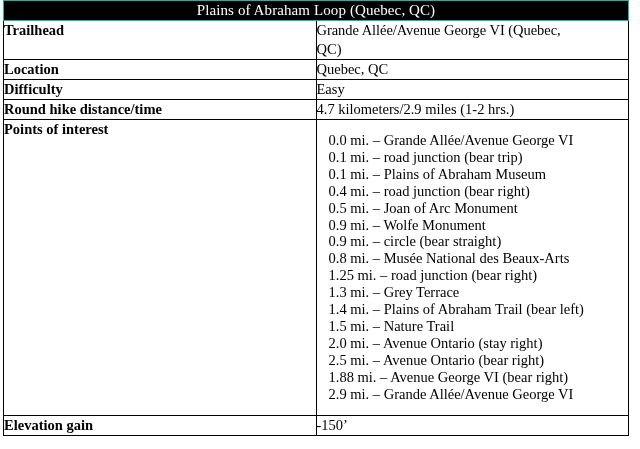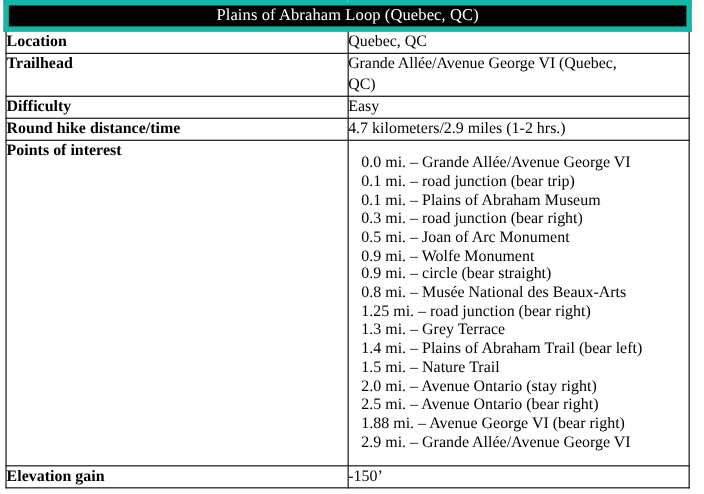--- a/index.html
+++ b/index.html
@@ -35,21 +35,21 @@
   .hike-table td,
   .hike-table th {
     border: 1px solid #000000;
     vertical-align: top;
     padding: 0;
   }
 
   
   .title-row td {
     background: #000000;
-    border: 5px solid #14b8a6;
+    border: 1px solid #14b8a6;
     color: #ffffff;
     text-align: center;
     font-size: 15px;
     line-height: 19px;
     height: 19px;
     padding: 0 4px;
     letter-spacing: 0.1px;
   }
 
   
@@ -104,50 +104,50 @@
 <div class="page">
 
   <table class="hike-table">
     <tbody>
 
       <tr class="title-row">
         <td colspan="2">Plains of Abraham Loop (Quebec, QC)</td>
       </tr>
 
       <tr>
-        <td class="label-cell">Location</td>
-        <td class="value-cell">Quebec, QC</td>
-      </tr>
-
-      <tr>
         <td class="label-cell">Trailhead</td>
         <td class="value-cell trailhead-cell">
           <span class="line">Grande Allée/Avenue George VI (Quebec,</span>
           <span class="line">QC)</span>
         </td>
+      </tr>
+
+      <tr>
+        <td class="label-cell">Location</td>
+        <td class="value-cell">Quebec, QC</td>
       </tr>
 
       <tr>
         <td class="label-cell">Difficulty</td>
         <td class="value-cell">Easy</td>
       </tr>
 
       <tr>
         <td class="label-cell">Round hike distance/time</td>
         <td class="value-cell">4.7 kilometers/2.9 miles (1-2 hrs.)</td>
       </tr>
 
       <tr>
         <td class="label-cell poi-label">Points of interest</td>
         <td class="value-cell poi-cell">
           <ul class="poi-list" id="poi-list">
               <li>0.0 mi. – Grande Allée/Avenue George VI</li>
               <li>0.1 mi. – road junction (bear trip)</li>
               <li>0.1 mi. – Plains of Abraham Museum</li>
-              <li>0.3 mi. – road junction (bear right)</li>
+              <li>0.4 mi. – road junction (bear right)</li>
               <li>0.5 mi. – Joan of Arc Monument</li>
               <li>0.9 mi. – Wolfe Monument</li>
               <li>0.9 mi. – circle (bear straight)</li>
               <li>0.8 mi. – Musée National des Beaux-Arts</li>
               <li>1.25 mi. – road junction (bear right)</li>
               <li>1.3 mi. – Grey Terrace</li>
               <li>1.4 mi. – Plains of Abraham Trail (bear left)</li>
               <li>1.5 mi. – Nature Trail</li>
               <li>2.0 mi. – Avenue Ontario (stay right)</li>
               <li>2.5 mi. – Avenue Ontario (bear right)</li>

